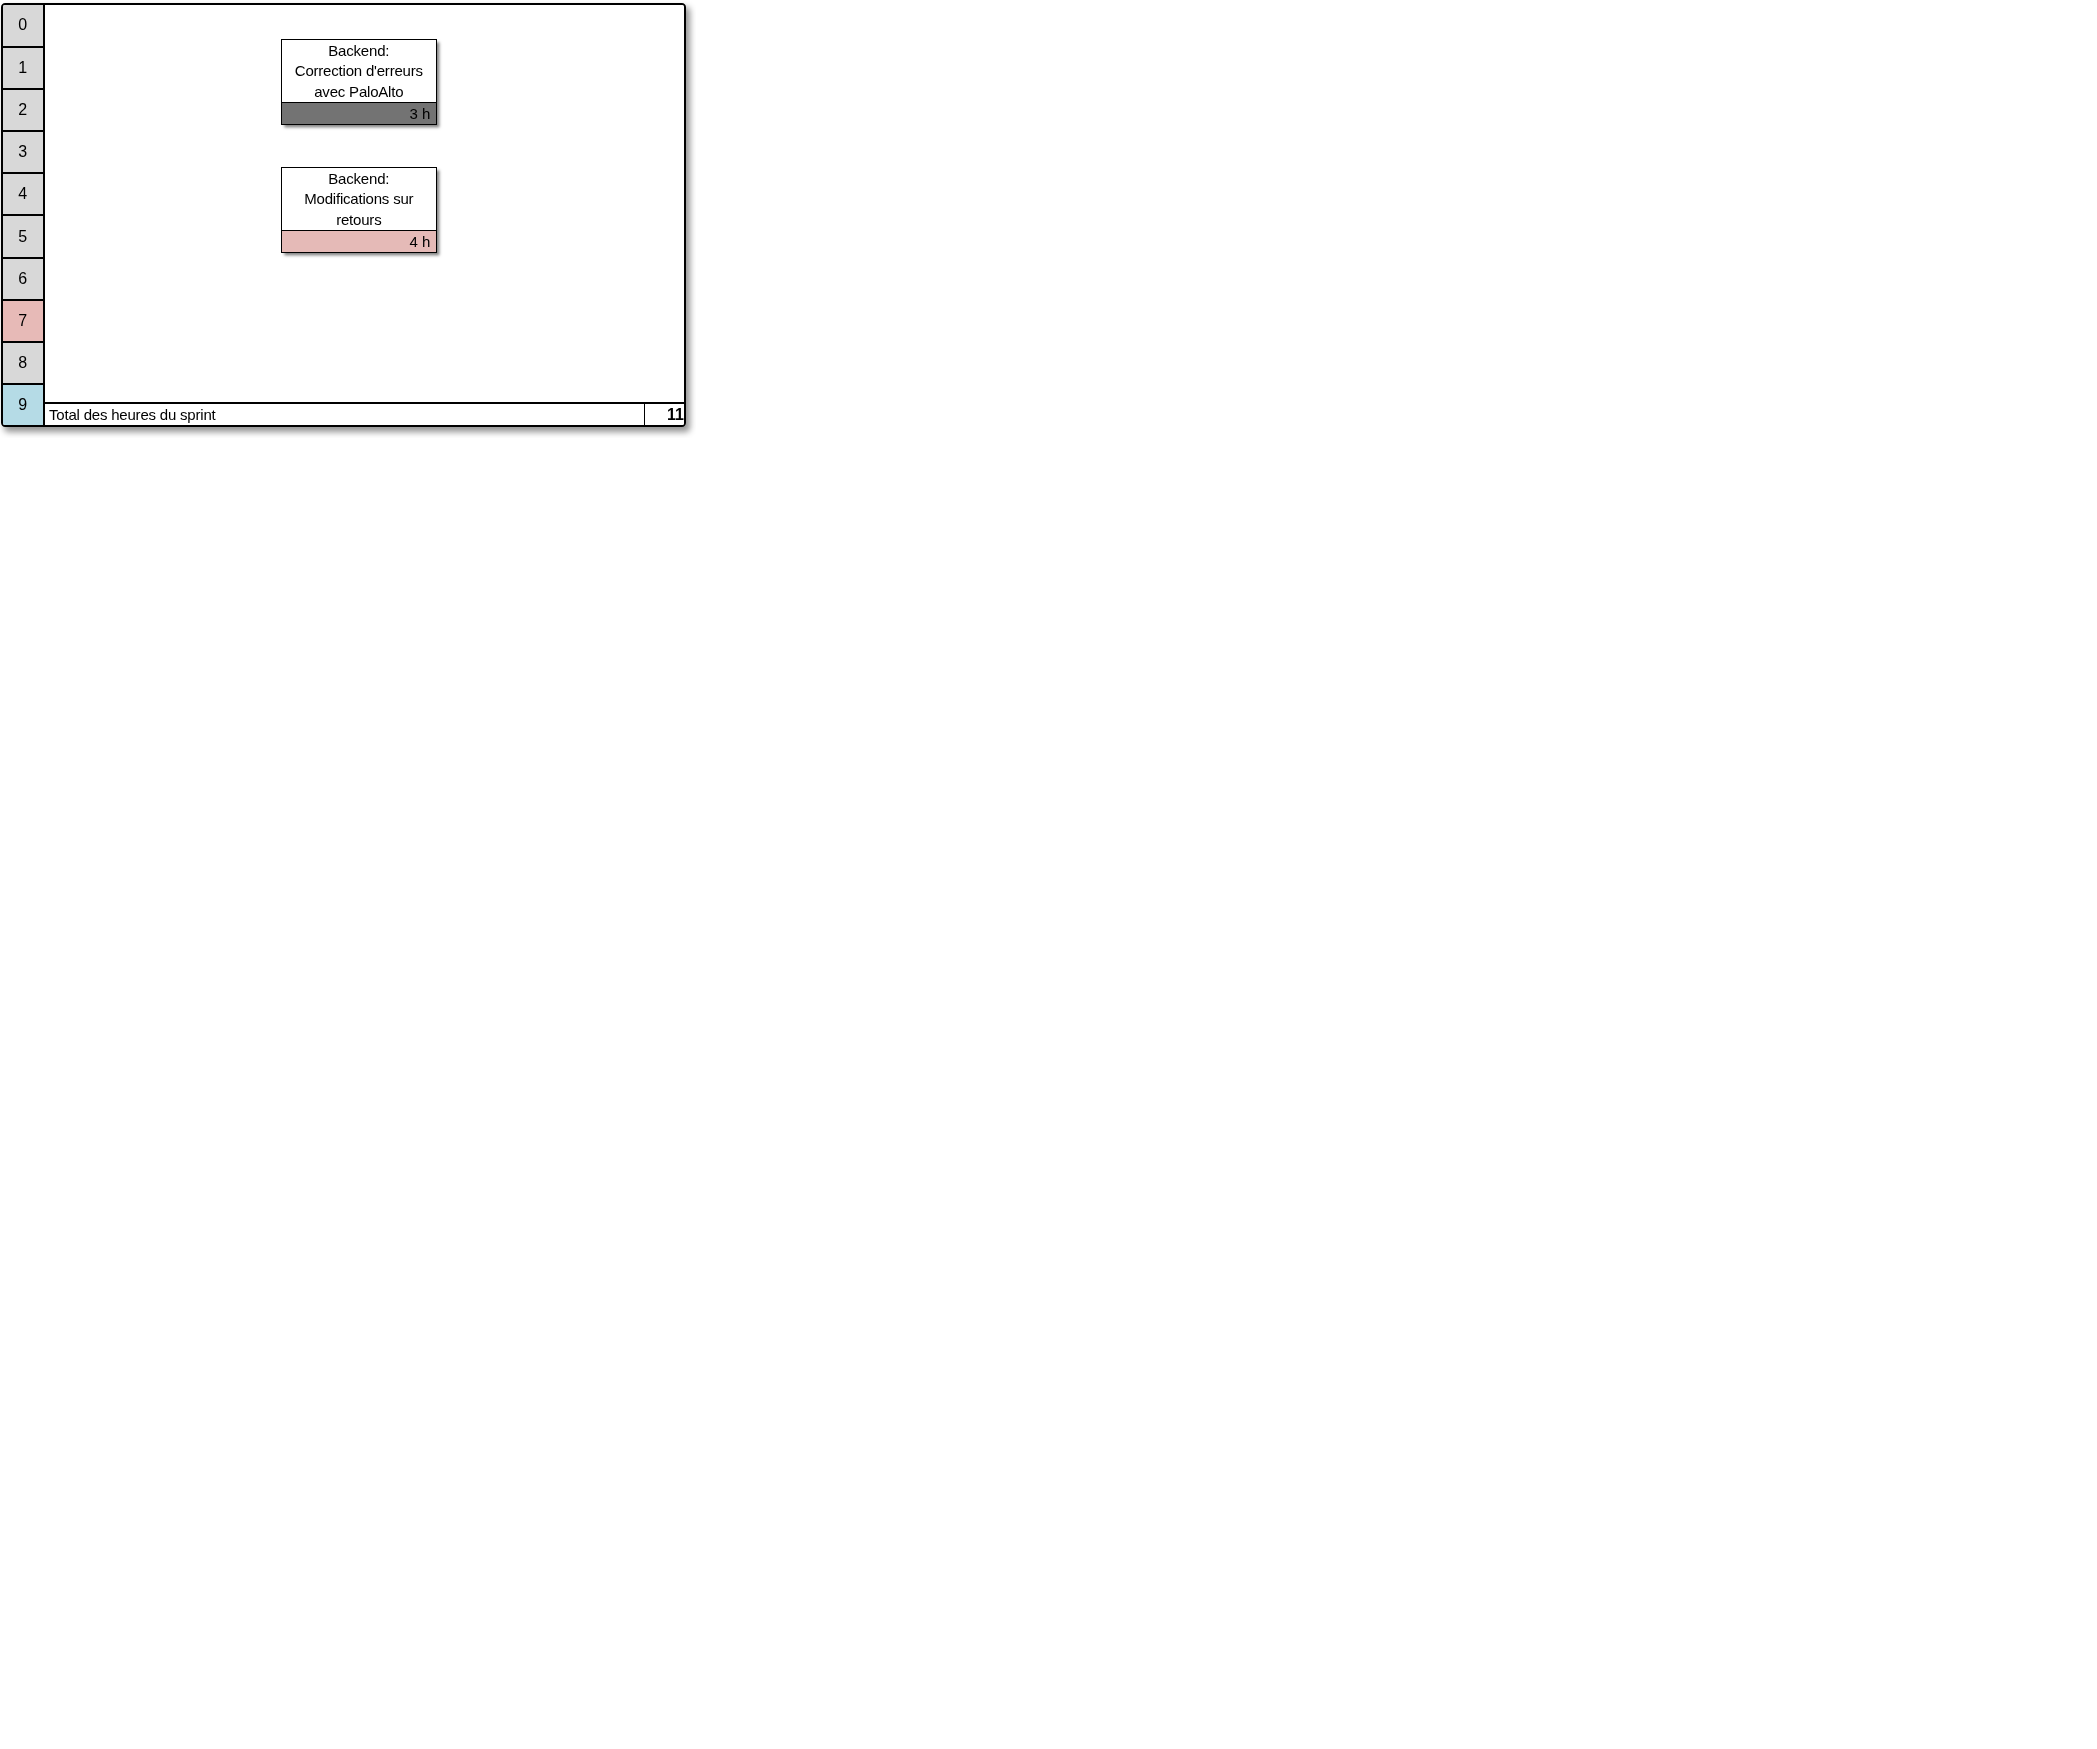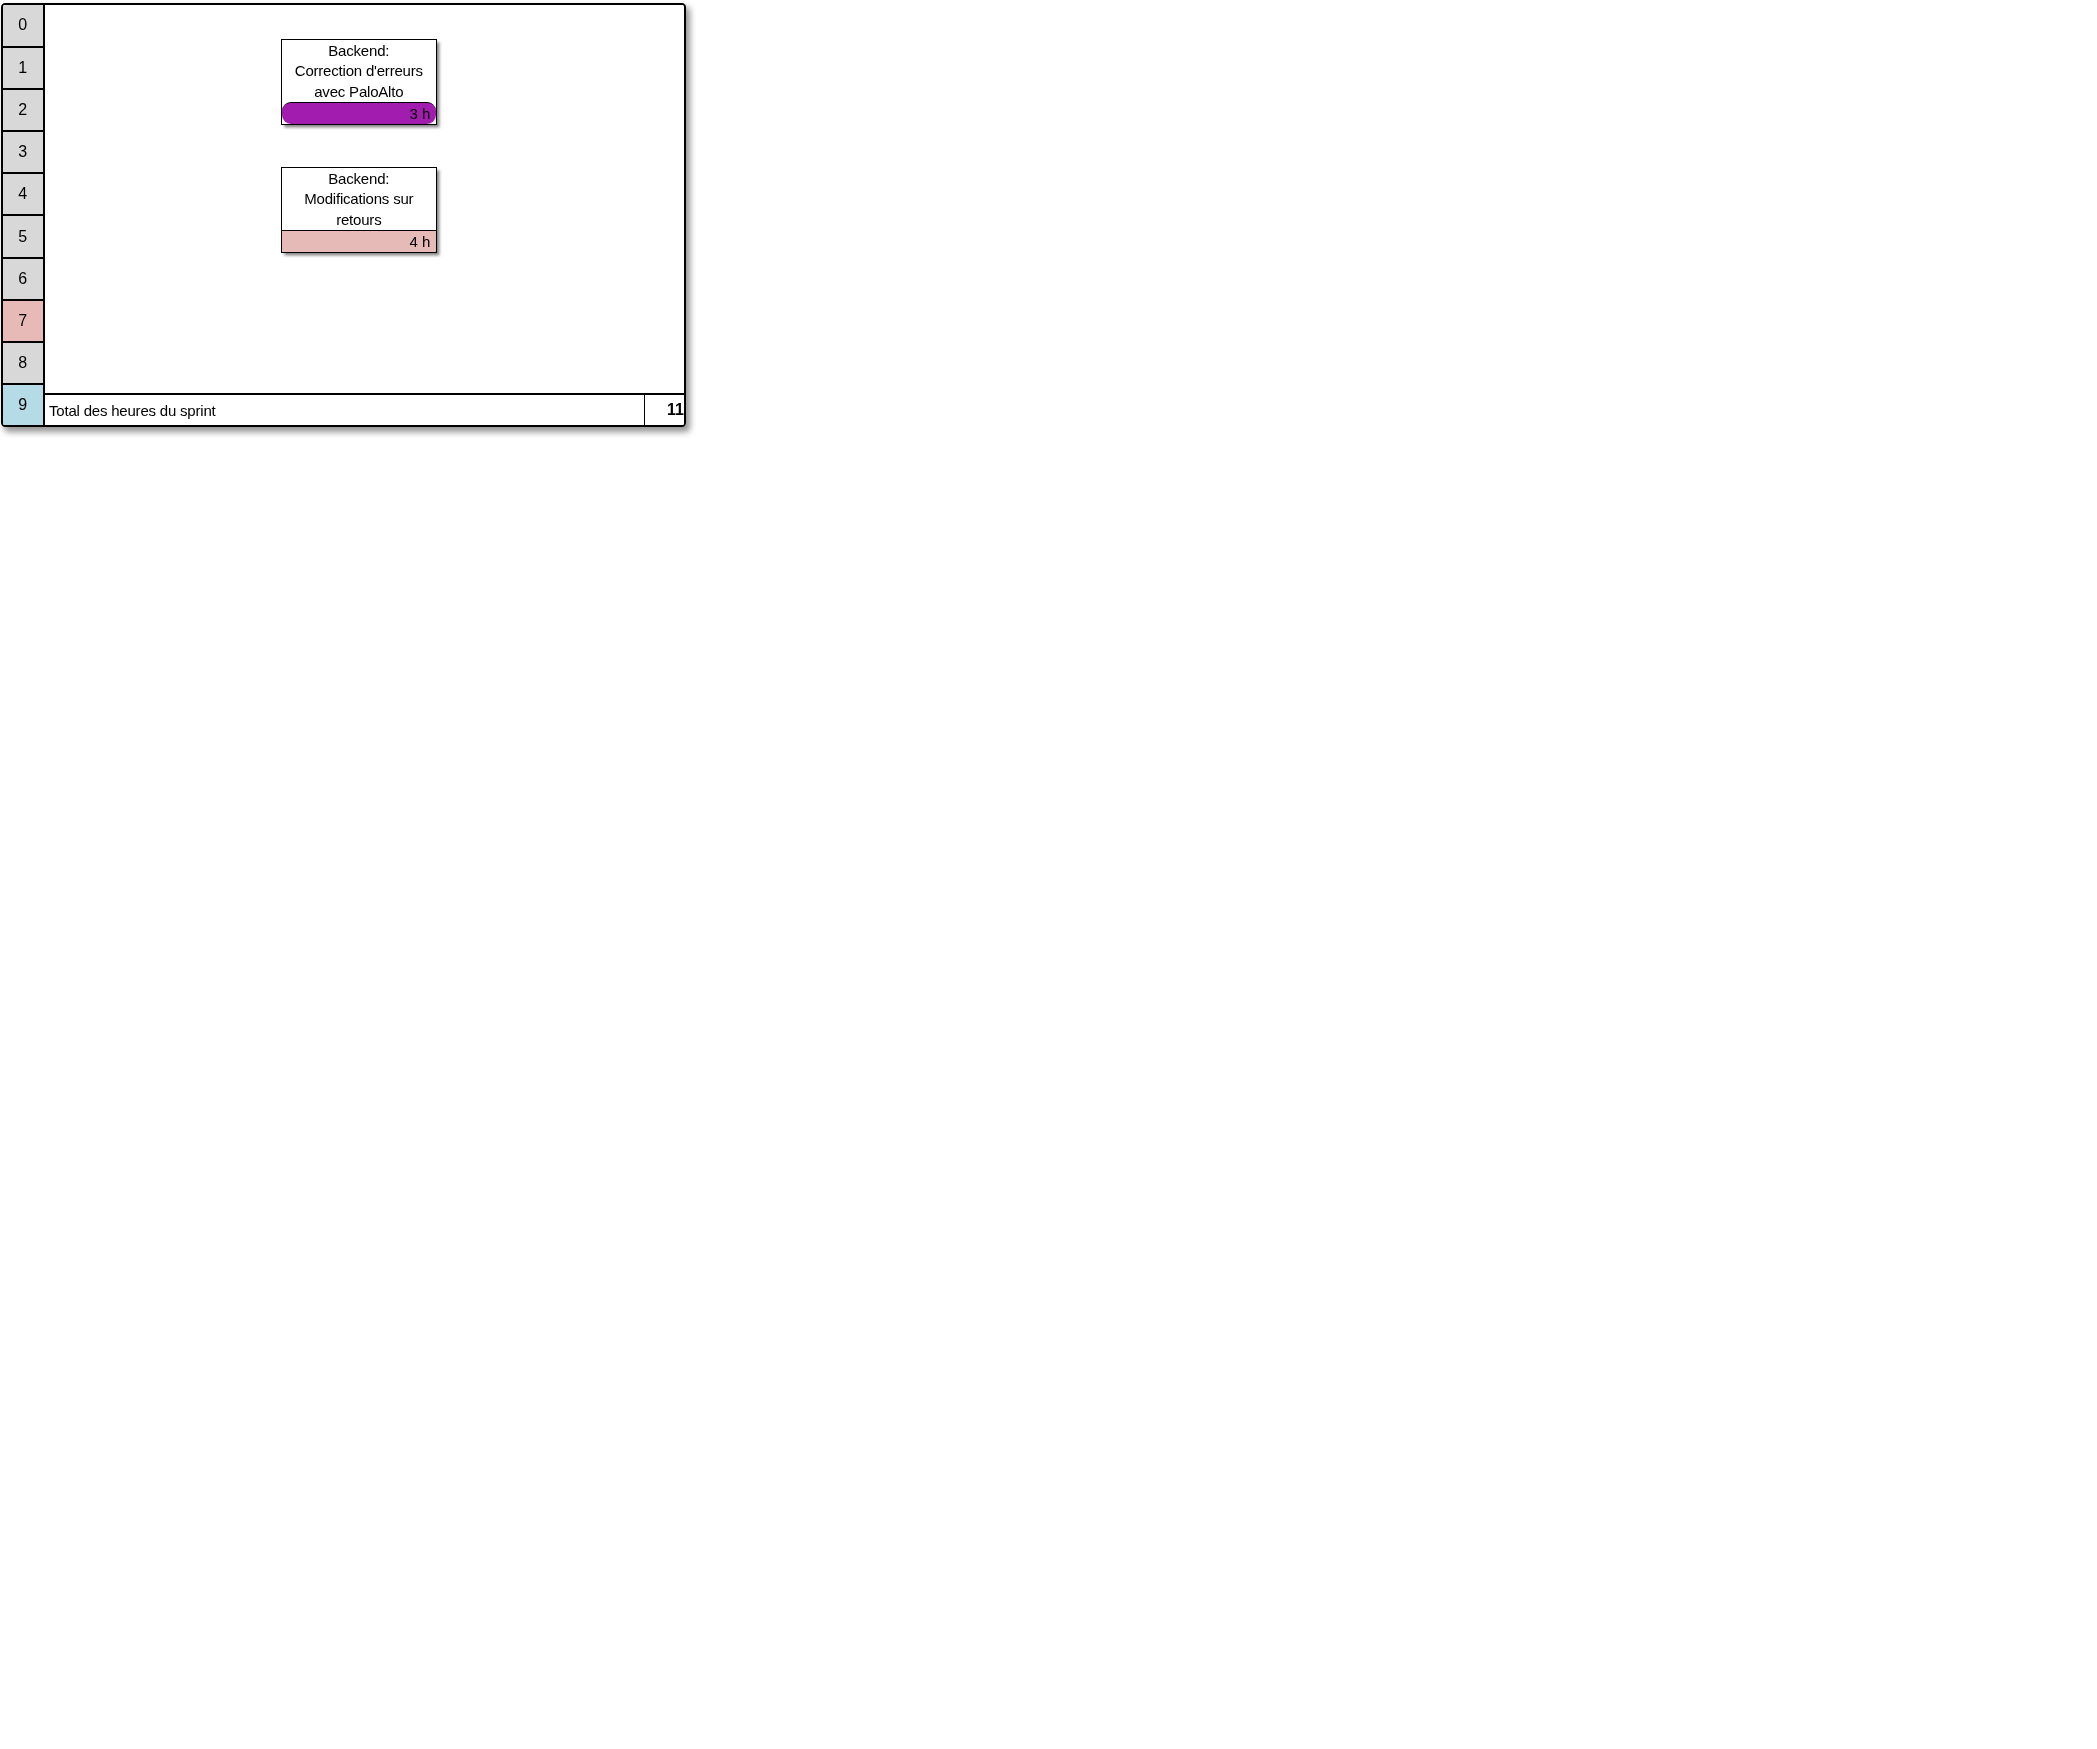--- a/index.html
+++ b/index.html
@@ -98,21 +98,21 @@
     line-height: 1;
   }
   #task-card-0 { left: 236px; top: 34px; }
   #task-card-1 { left: 236px; top: 162px; }
   
   .total-bar {
     position: absolute;
     left: 42px;
     right: 0;
     bottom: 0;
-    height: 32px;
+    height: 23px;
     box-sizing: border-box;
     border-top: 2.5px solid #000000;
     background: #ffffff;
     display: flex;
     align-items: stretch;
   }
   .total-label-cell {
     flex: 1 1 auto;
     display: flex;
     align-items: center;
@@ -175,21 +175,21 @@
         <span class="hour-cell-label">9</span>
       </div>
     </div>
 
     <div class="main-canvas">
 
       <div class="task-card" id="task-card-0">
         <div class="task-card-title">Backend:
 Correction d'erreurs
 avec PaloAlto</div>
-        <div class="task-card-hours-bar" style="background: #a21caf; border-radius: 9px;">
+        <div class="task-card-hours-bar" style="background: #737373;">
           <span class="task-card-hours-label">3 h</span>
         </div>
       </div>
 
       <div class="task-card" id="task-card-1">
         <div class="task-card-title">Backend:
 Modifications sur
 retours</div>
         <div class="task-card-hours-bar" style="background: rgb(229, 186, 183);">
           <span class="task-card-hours-label">4 h</span>

